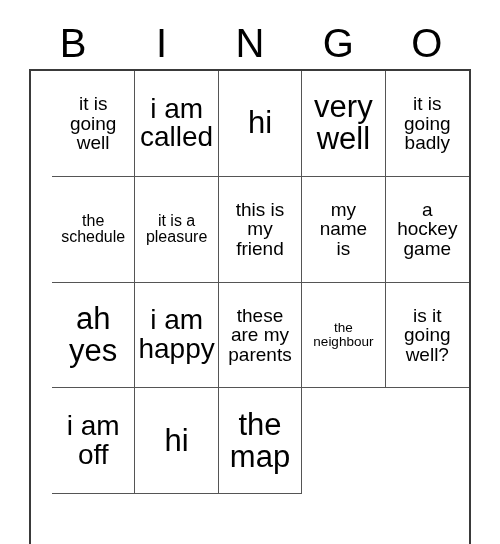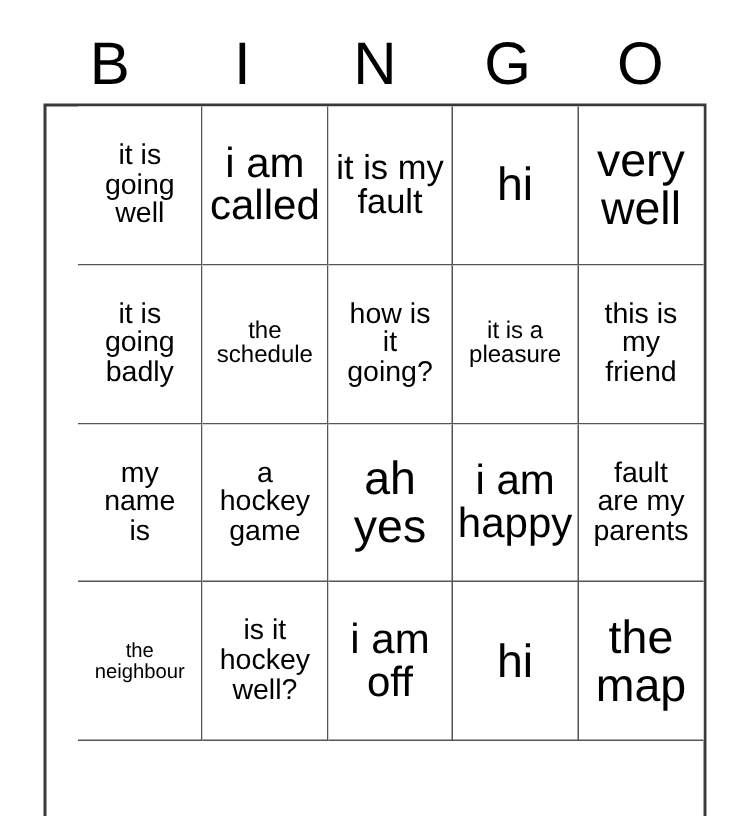--- a/index.html
+++ b/index.html
@@ -103,43 +103,34 @@
       <div class="cell">
         <span class="cell-text fs-m">it is
 going
 well</span>
       </div>
       <div class="cell">
         <span class="cell-text fs-xl">i am
 called</span>
       </div>
       <div class="cell">
-        <span class="cell-text fs-l">it is my
-fault</span>
-      </div>
-      <div class="cell">
         <span class="cell-text fs-xxl">hi</span>
       </div>
       <div class="cell">
         <span class="cell-text fs-xxl">very
 well</span>
       </div>
       <div class="cell">
         <span class="cell-text fs-m">it is
 going
 badly</span>
       </div>
       <div class="cell">
         <span class="cell-text fs-s">the
 schedule</span>
-      </div>
-      <div class="cell">
-        <span class="cell-text fs-m">how is
-it
-going?</span>
       </div>
       <div class="cell">
         <span class="cell-text fs-s">it is a
 pleasure</span>
       </div>
       <div class="cell">
         <span class="cell-text fs-m">this is
 my
 friend</span>
       </div>
@@ -155,31 +146,31 @@
       </div>
       <div class="cell">
         <span class="cell-text fs-xxl">ah
 yes</span>
       </div>
       <div class="cell">
         <span class="cell-text fs-xl">i am
 happy</span>
       </div>
       <div class="cell">
-        <span class="cell-text fs-m">fault
+        <span class="cell-text fs-m">these
 are my
 parents</span>
       </div>
       <div class="cell">
         <span class="cell-text fs-xs">the
 neighbour</span>
       </div>
       <div class="cell">
         <span class="cell-text fs-m">is it
-hockey
+going
 well?</span>
       </div>
       <div class="cell">
         <span class="cell-text fs-xl">i am
 off</span>
       </div>
       <div class="cell">
         <span class="cell-text fs-xxl">hi</span>
       </div>
       <div class="cell">

